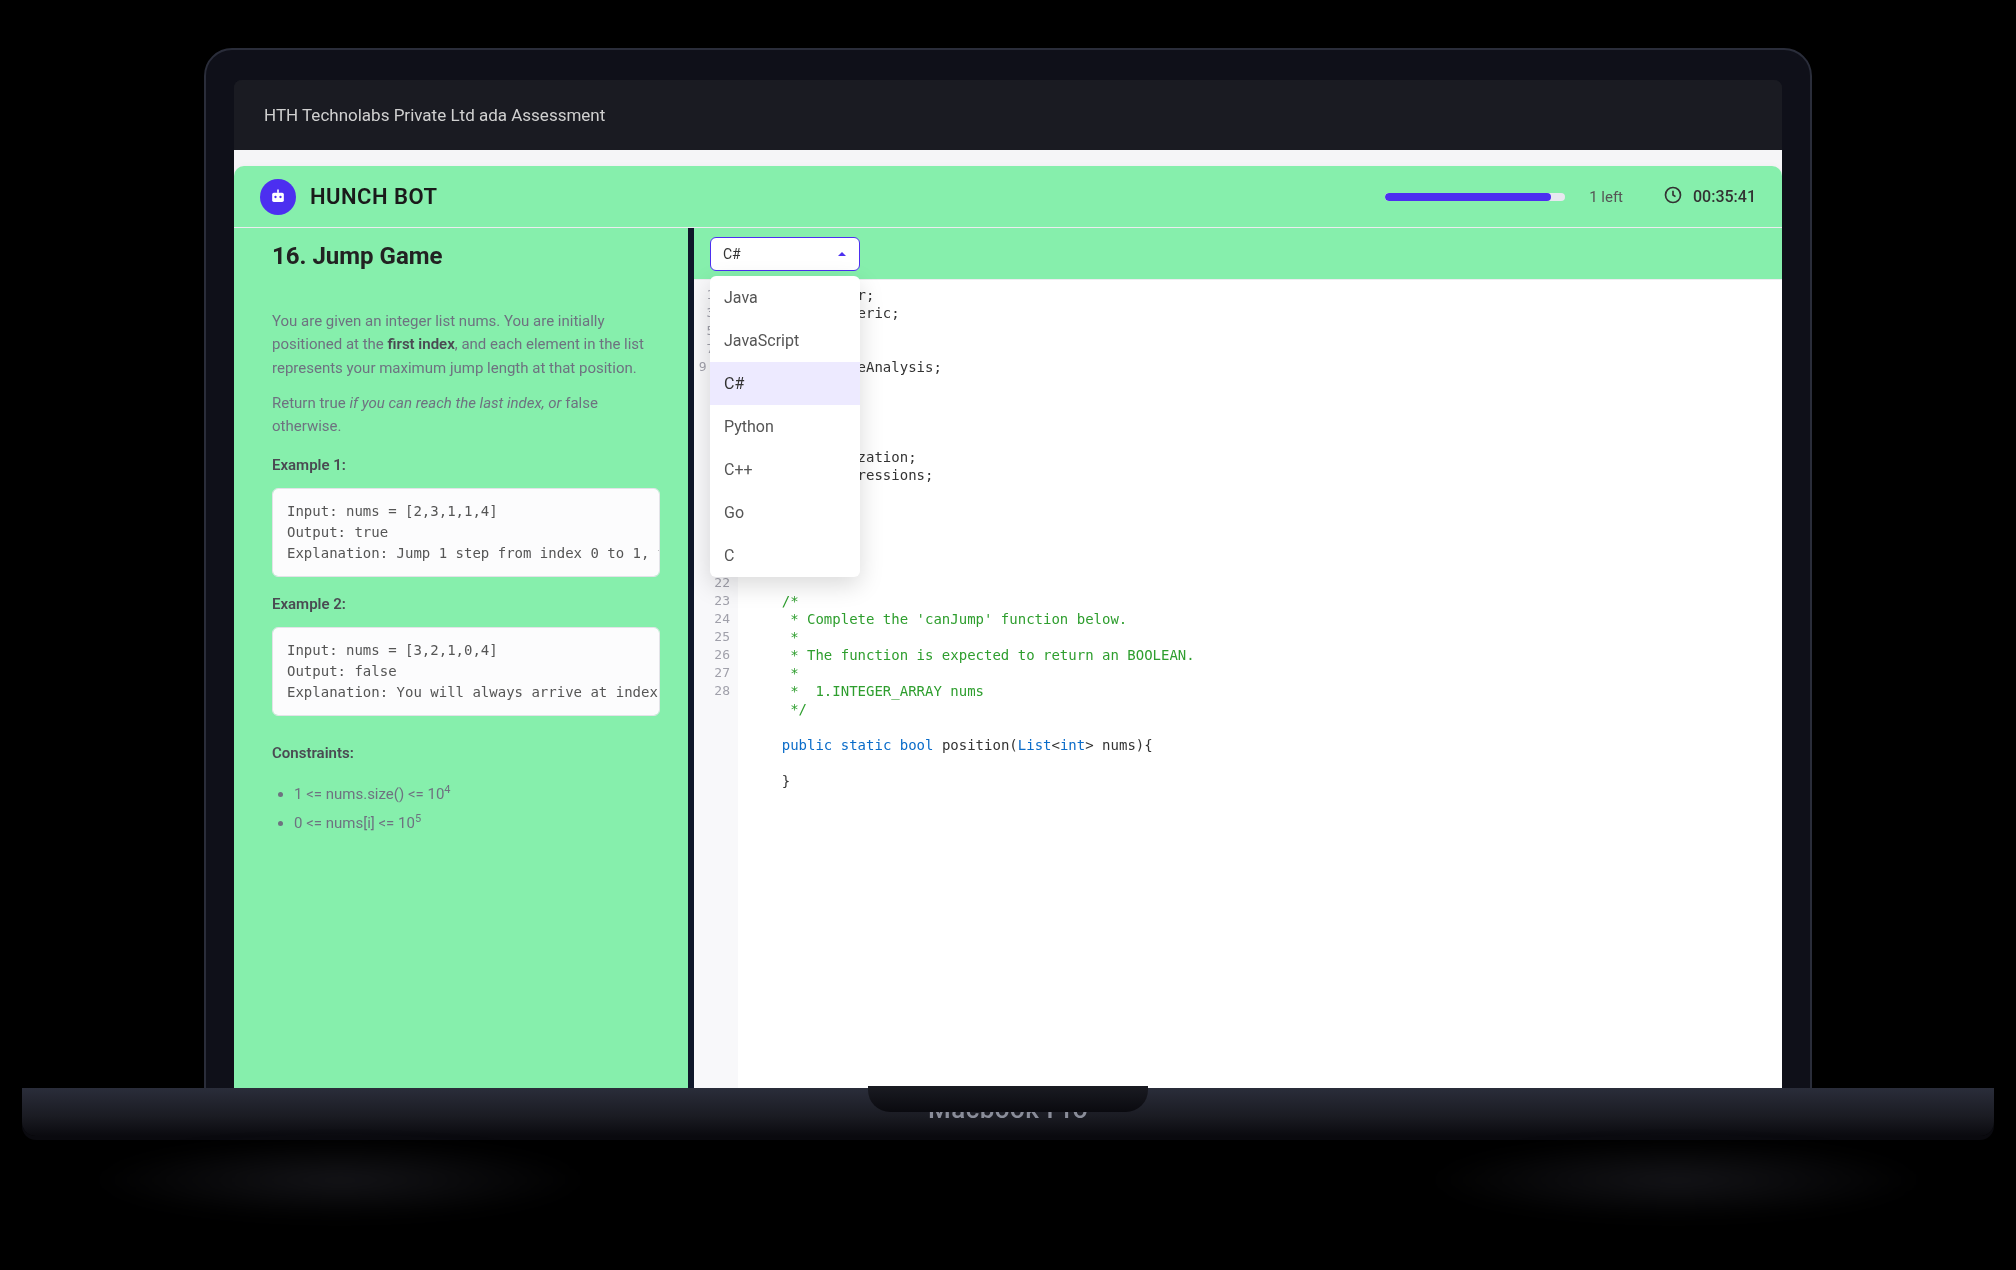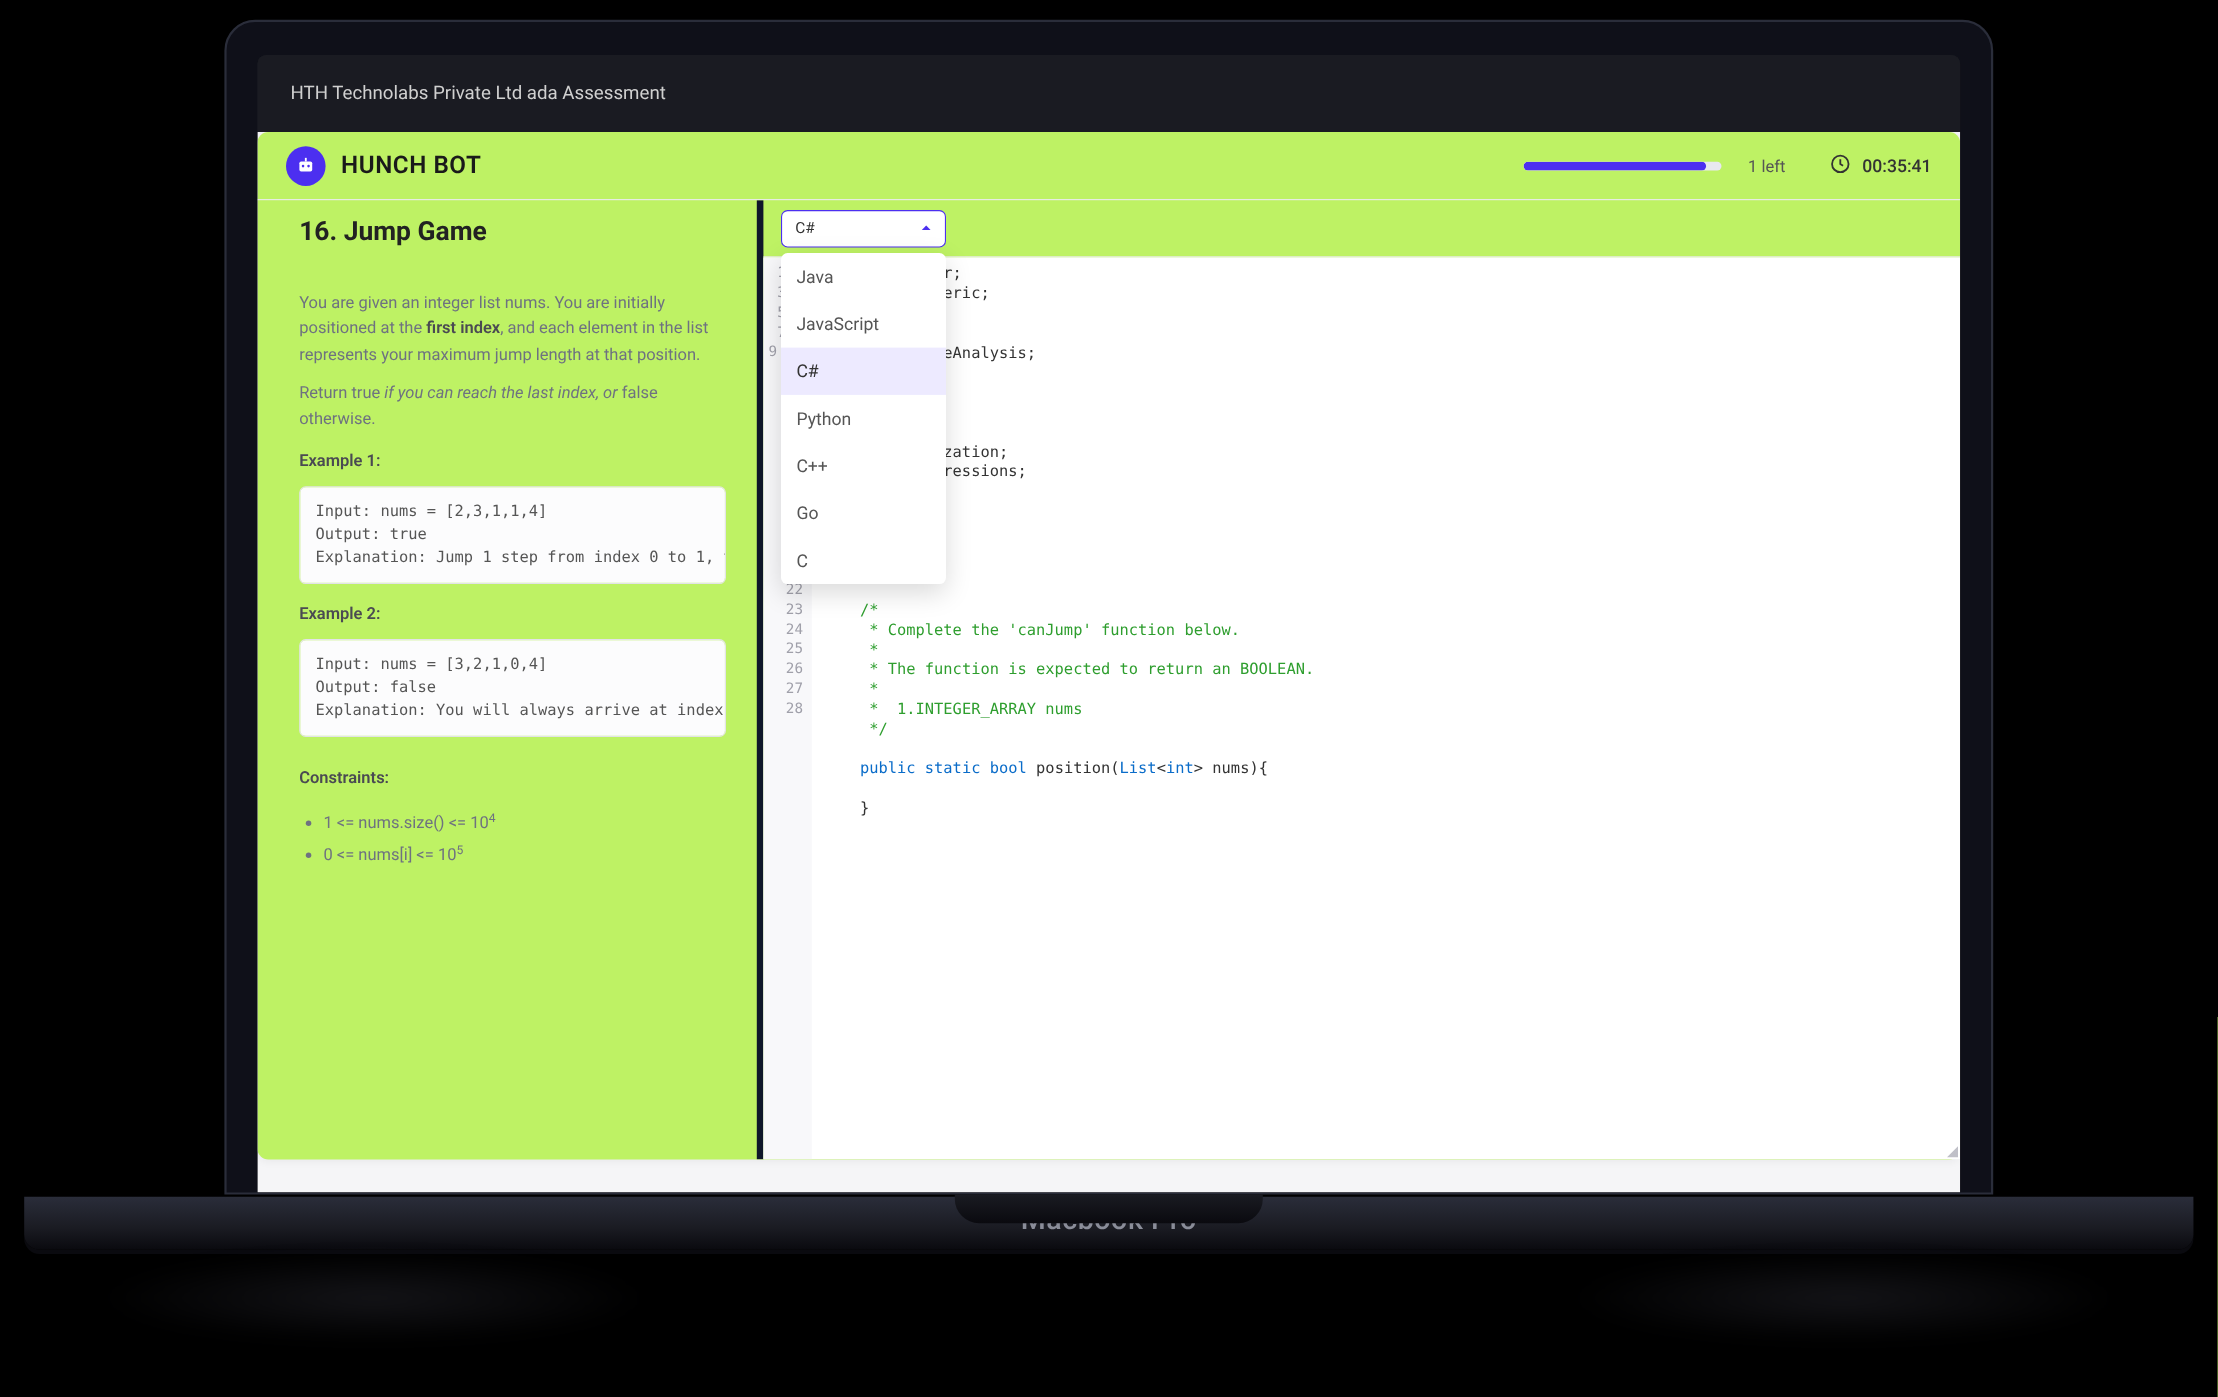--- a/index.html
+++ b/index.html
@@ -1,34 +1,34 @@
 <!DOCTYPE html>
 <html><head>
 <meta charset="utf-8">
 <style>
 * { margin: 0; padding: 0; box-sizing: border-box; }
 body { font-family: -apple-system, BlinkMacSystemFont, "Segoe UI", Roboto, sans-serif; background: #000; width: 2016px; height: 1270px; position: relative; }
 
 
-.laptop-frame { position: absolute; top: 18px; left: 204px; width: 1608px; height: 1068px; background: #0f1019; border-radius: 28px 28px 0 0; padding: 30px 28px 0 28px; border: 2px solid #2a2d3a; }
+.laptop-frame { position: absolute; top: 48px; left: 204px; width: 1608px; height: 1068px; background: #0f1019; border-radius: 28px 28px 0 0; padding: 30px 28px 0 28px; border: 2px solid #2a2d3a; }
 .screen { width: 100%; height: 100%; background: #1a1b22; border-radius: 8px 8px 0 0; overflow: hidden; display: flex; flex-direction: column; }
 .laptop-base { position: absolute; top: 1088px; left: 22px; width: 1972px; height: 48px; background: linear-gradient(180deg, #2a2d3a 0%, #1a1b22 60%, #0a0a0f 100%); border-radius: 0 0 14px 14px; box-shadow: 0 4px 0 #0a0a0f; }
 .laptop-notch { position: absolute; top: 1086px; left: 50%; transform: translateX(-50%); width: 280px; height: 26px; background: linear-gradient(180deg, #1a1b22 0%, #0a0a0f 100%); border-radius: 0 0 22px 22px; z-index: 2; }
 .laptop-label { position: absolute; top: 1094px; left: 50%; transform: translateX(-50%); color: #8a8d99; font-size: 26px; font-weight: 500; z-index: 1; letter-spacing: 0.5px; }
 
 
 .shadow-left { position: absolute; top: 1140px; left: 90px; width: 500px; height: 80px; background: radial-gradient(ellipse at center, rgba(50,50,60,0.4) 0%, transparent 70%); filter: blur(8px); }
 .shadow-right { position: absolute; top: 1140px; right: 90px; width: 500px; height: 80px; background: radial-gradient(ellipse at center, rgba(50,50,60,0.4) 0%, transparent 70%); filter: blur(8px); }
 
 
 .app-header { height: 70px; background: #1a1b22; display: flex; align-items: center; padding: 0 30px; color: #d0d0d0; font-size: 17px; }
 
 
 .main-panel { flex: 1; background: #f5f5f7; padding: 0 0 30px 0; overflow: hidden; }
-.card { margin: 0 0 0 0; background: #bef264; border-radius: 10px; height: 100%; display: flex; flex-direction: column; box-shadow: 0 2px 8px rgba(0,0,0,0.05); }
+.card { margin: 16px 0 0 0; background: #86efac; border-radius: 10px; height: 100%; display: flex; flex-direction: column; box-shadow: 0 2px 8px rgba(0,0,0,0.05); }
 
 
 .top-bar { height: 62px; display: flex; align-items: center; padding: 0 26px; border-bottom: 1px solid #ececf0; }
 .logo-badge { width: 36px; height: 36px; background: #4c2ff0; border-radius: 50%; display: flex; align-items: center; justify-content: center; color: #fff; margin-right: 14px; }
 .logo-badge svg { width: 20px; height: 20px; }
 .brand-name { font-size: 22px; font-weight: 600; color: #1a1a1a; letter-spacing: 0.5px; }
 .top-spacer { flex: 1; }
 .progress-wrap { display: flex; align-items: center; gap: 24px; margin-right: 40px; }
 .progress-bar { width: 180px; height: 8px; background: #e8e8f0; border-radius: 6px; overflow: hidden; position: relative; }
 .progress-fill { height: 100%; background: #4c2ff0; border-radius: 6px; }

